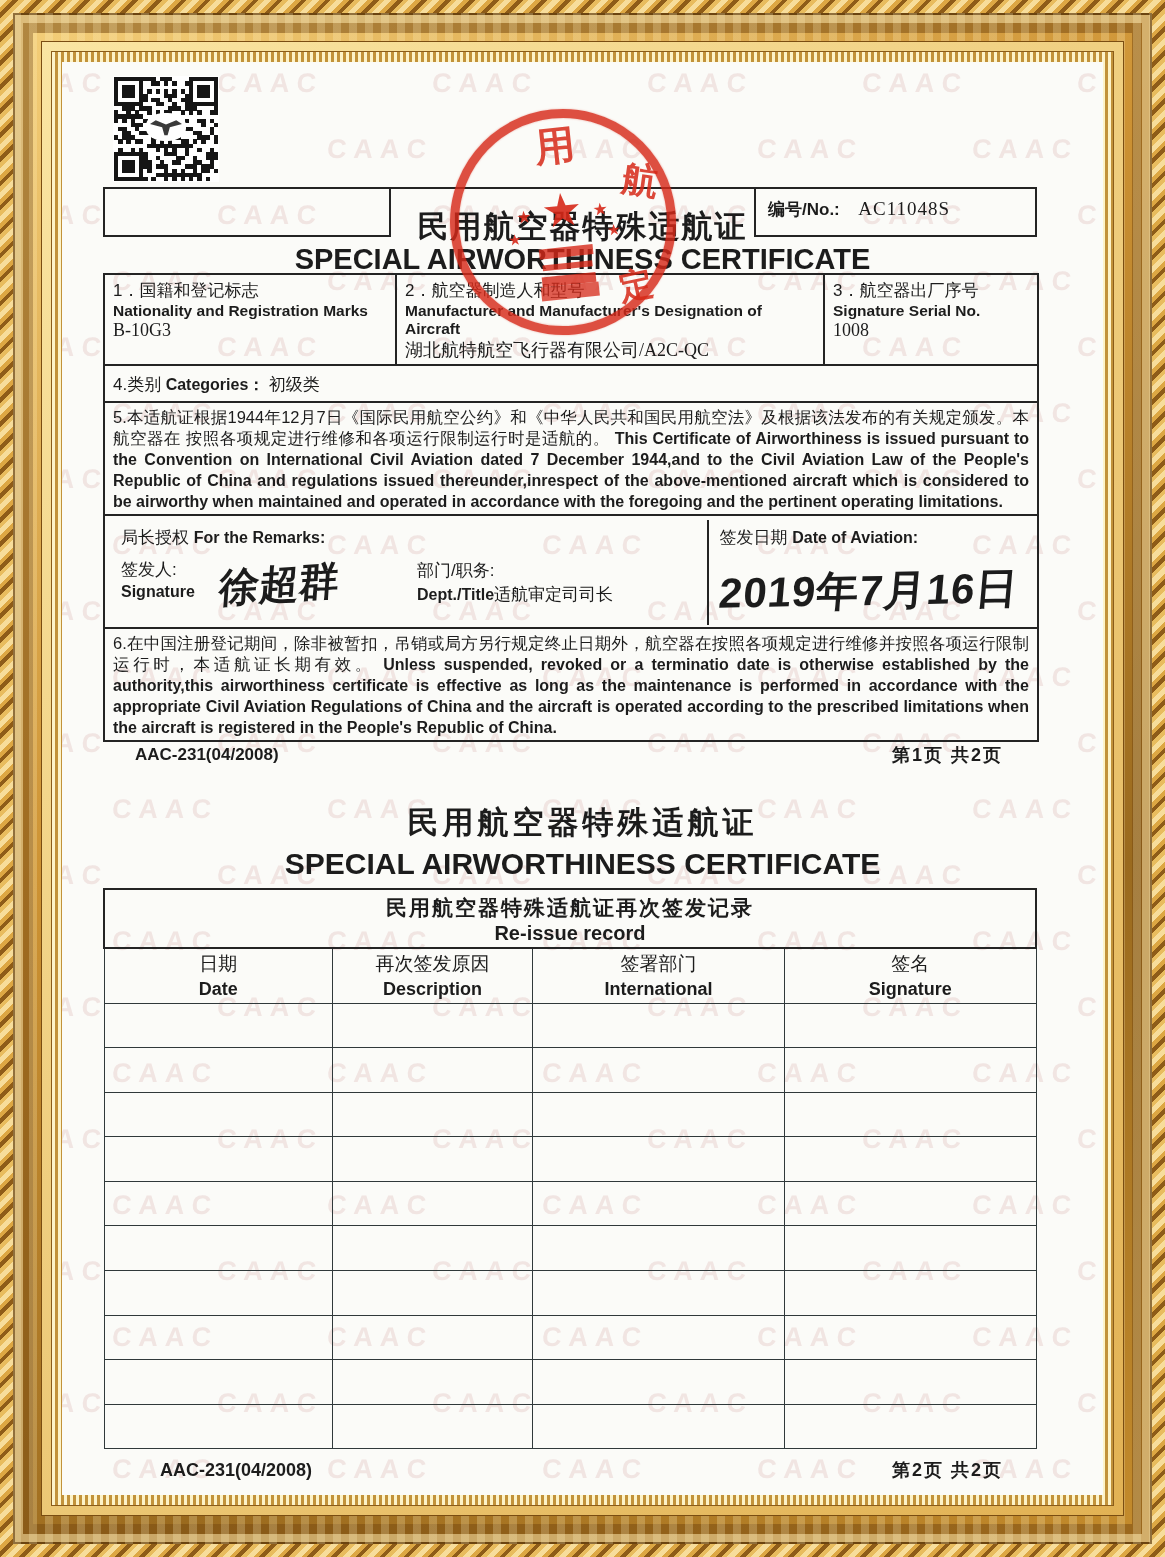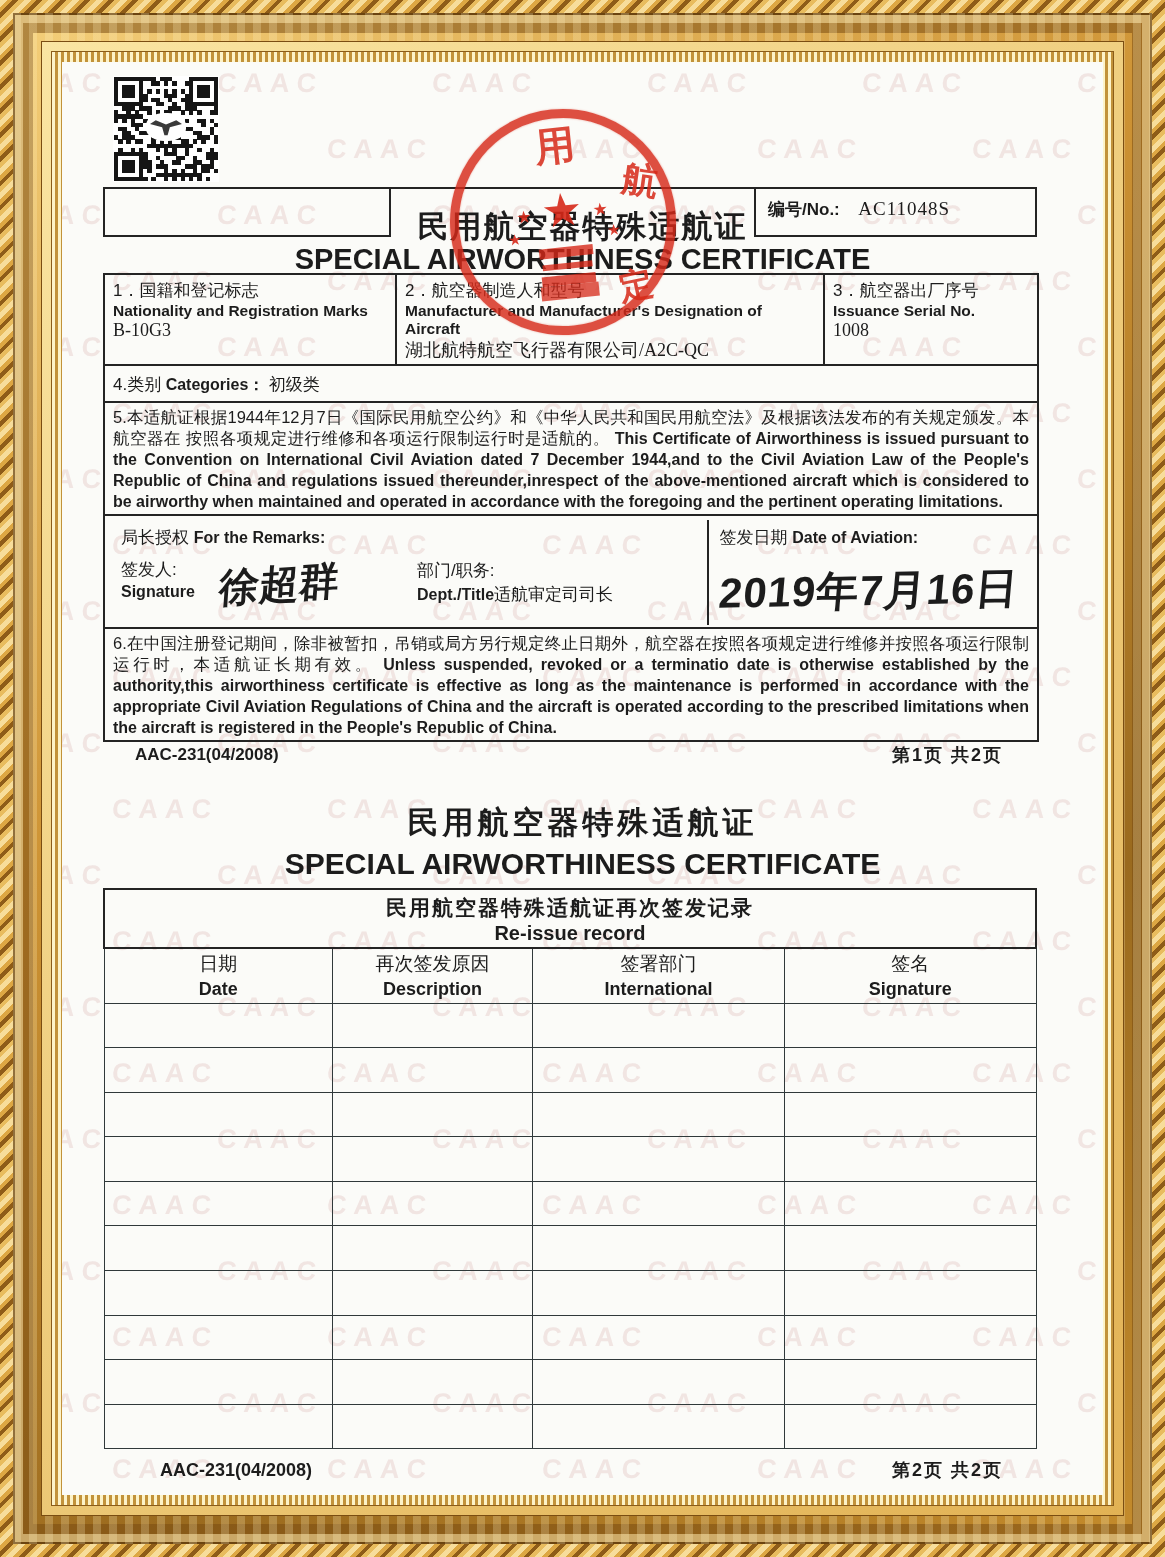--- a/index.html
+++ b/index.html
@@ -565,21 +565,21 @@
           <div class="lab-en">Nationality and Registration Marks</div>
           <div class="val">B-10G3</div>
         </td>
         <td>
           <div class="lab-cn">2．航空器制造人和型号</div>
           <div class="lab-en">Manufacturer and Manufacturer's Designation of Aircraft</div>
           <div class="val">湖北航特航空飞行器有限公司/A2C-QC</div>
         </td>
         <td>
           <div class="lab-cn">3．航空器出厂序号</div>
-          <div class="lab-en">Issuance Serial No.</div>
+          <div class="lab-en">Signature Serial No.</div>
           <div class="val">1008</div>
         </td>
       </tr>
       <tr style="height:37px;">
         <td colspan="3" style="vertical-align:middle;">
           <span class="lab-cn">4.类别</span>
           <b style="font-size:16px;">Categories：</b>
           <span class="lab-cn">初级类</span>
         </td>
       </tr>

